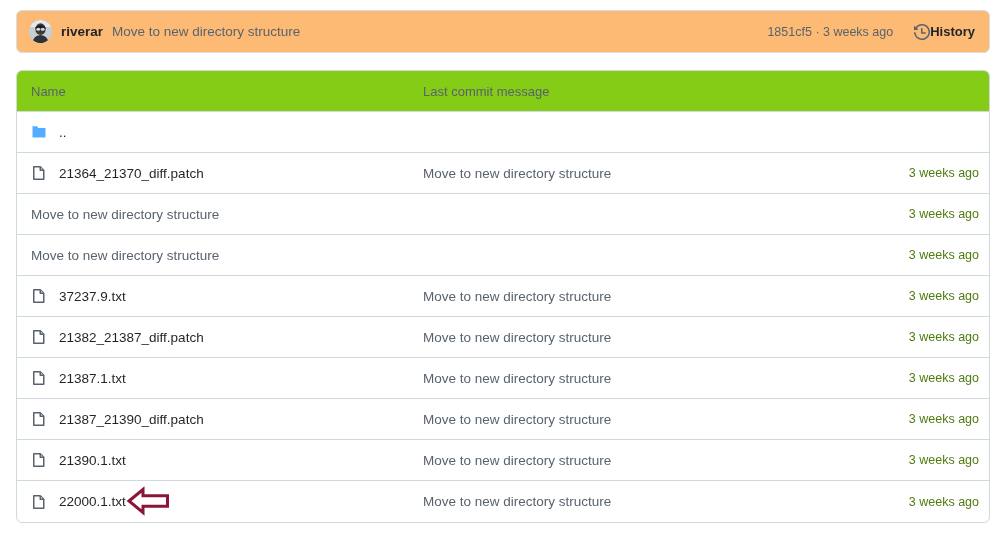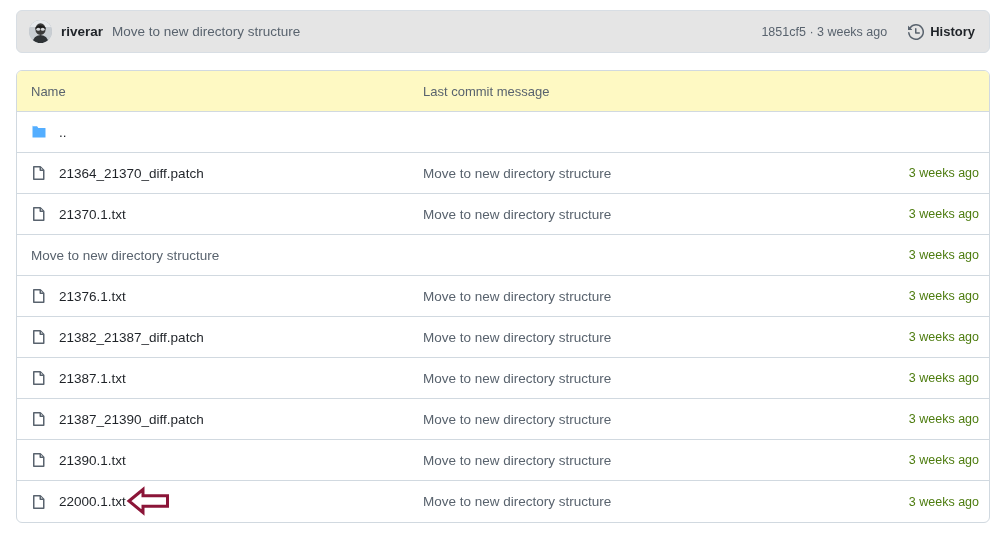--- a/index.html
+++ b/index.html
@@ -26,21 +26,21 @@
   
   .commit-card {
     position: absolute;
     left: 16px;
     top: 10px;
     width: 974px;
     height: 43px;
     box-sizing: border-box;
     border: 1px solid #d8dee4;
     border-radius: 6px;
-    background: #e5e5e5;
+    background: #fdba74;
     display: flex;
     align-items: center;
     padding: 0 14px 0 12px;
   }
   .commit-left {
     display: flex;
     align-items: center;
     flex: 1 1 auto;
     min-width: 0;
   }
@@ -77,21 +77,20 @@
   }
   .commit-meta {
     font-size: 12.5px;
     color: #59636e;
     margin-right: 21px;
     white-space: nowrap;
   }
   .history-link {
     display: flex;
     align-items: center;
-    gap: 6px;
     font-size: 13px;
     font-weight: bold;
     color: #1f2328;
     cursor: pointer;
   }
   .history-link svg { display: block; }
 
   
   .file-table {
     position: absolute;
@@ -101,21 +100,21 @@
     box-sizing: border-box;
     border: 1px solid #d1d9e0;
     border-radius: 6px;
     background: #ffffff;
     overflow: hidden;
   }
   .table-head {
     display: flex;
     align-items: center;
     height: 41px;
-    background: #fef9c3;
+    background: #84cc16;
     border-bottom: 1px solid #d1d9e0;
     box-sizing: border-box;
   }
   .th {
     font-size: 13px;
     color: #59636e;
     font-weight: normal;
   }
   .col-name {
     flex: 0 0 392px;
@@ -279,47 +278,39 @@
               </svg>
             </span>
             <a class="file-link" href="#">21364_21370_diff.patch</a>
           </div>
           <div class="msg-cell">
             <a class="msg-link" href="#">Move to new directory structure</a>
           </div>
           <div class="date-cell">3 weeks ago</div>
         </div>
         <div class="row">
-          <div class="name-cell">
-            <span class="icon-wrap">
-              <svg width="16" height="16" viewBox="0 0 16 16" aria-hidden="true">
-                <path fill="#59636e" d="M2 1.75C2 1.34 2.34 1 2.75 1h6.5a.75.75 0 0 1 .53.22l3.5 3.5c.14.14.22.33.22.53v9c0 .41-.34.75-.75.75h-10a.75.75 0 0 1-.75-.75V1.75Zm1.5.75v11h8.5V6H9.25a.75.75 0 0 1-.75-.75V2.5H3.5Zm6.5.56V4.5h1.69L10 3.06Z"></path>
-              </svg>
-            </span>
-            <a class="file-link" href="#">21370.1.txt</a>
-          </div>
-          <div class="msg-cell">
-            <a class="msg-link" href="#">Move to new directory structure</a>
-          </div>
-          <div class="date-cell">3 weeks ago</div>
-        </div>
-        <div class="row">
-          <div class="msg-cell">
-            <a class="msg-link" href="#">Move to new directory structure</a>
-          </div>
-          <div class="date-cell">3 weeks ago</div>
-        </div>
-        <div class="row">
-          <div class="name-cell">
-            <span class="icon-wrap">
-              <svg width="16" height="16" viewBox="0 0 16 16" aria-hidden="true">
-                <path fill="#59636e" d="M2 1.75C2 1.34 2.34 1 2.75 1h6.5a.75.75 0 0 1 .53.22l3.5 3.5c.14.14.22.33.22.53v9c0 .41-.34.75-.75.75h-10a.75.75 0 0 1-.75-.75V1.75Zm1.5.75v11h8.5V6H9.25a.75.75 0 0 1-.75-.75V2.5H3.5Zm6.5.56V4.5h1.69L10 3.06Z"></path>
-              </svg>
-            </span>
-            <a class="file-link" href="#">21376.1.txt</a>
+          <div class="msg-cell">
+            <a class="msg-link" href="#">Move to new directory structure</a>
+          </div>
+          <div class="date-cell">3 weeks ago</div>
+        </div>
+        <div class="row">
+          <div class="msg-cell">
+            <a class="msg-link" href="#">Move to new directory structure</a>
+          </div>
+          <div class="date-cell">3 weeks ago</div>
+        </div>
+        <div class="row">
+          <div class="name-cell">
+            <span class="icon-wrap">
+              <svg width="16" height="16" viewBox="0 0 16 16" aria-hidden="true">
+                <path fill="#59636e" d="M2 1.75C2 1.34 2.34 1 2.75 1h6.5a.75.75 0 0 1 .53.22l3.5 3.5c.14.14.22.33.22.53v9c0 .41-.34.75-.75.75h-10a.75.75 0 0 1-.75-.75V1.75Zm1.5.75v11h8.5V6H9.25a.75.75 0 0 1-.75-.75V2.5H3.5Zm6.5.56V4.5h1.69L10 3.06Z"></path>
+              </svg>
+            </span>
+            <a class="file-link" href="#">37237.9.txt</a>
           </div>
           <div class="msg-cell">
             <a class="msg-link" href="#">Move to new directory structure</a>
           </div>
           <div class="date-cell">3 weeks ago</div>
         </div>
         <div class="row">
           <div class="name-cell">
             <span class="icon-wrap">
               <svg width="16" height="16" viewBox="0 0 16 16" aria-hidden="true">

